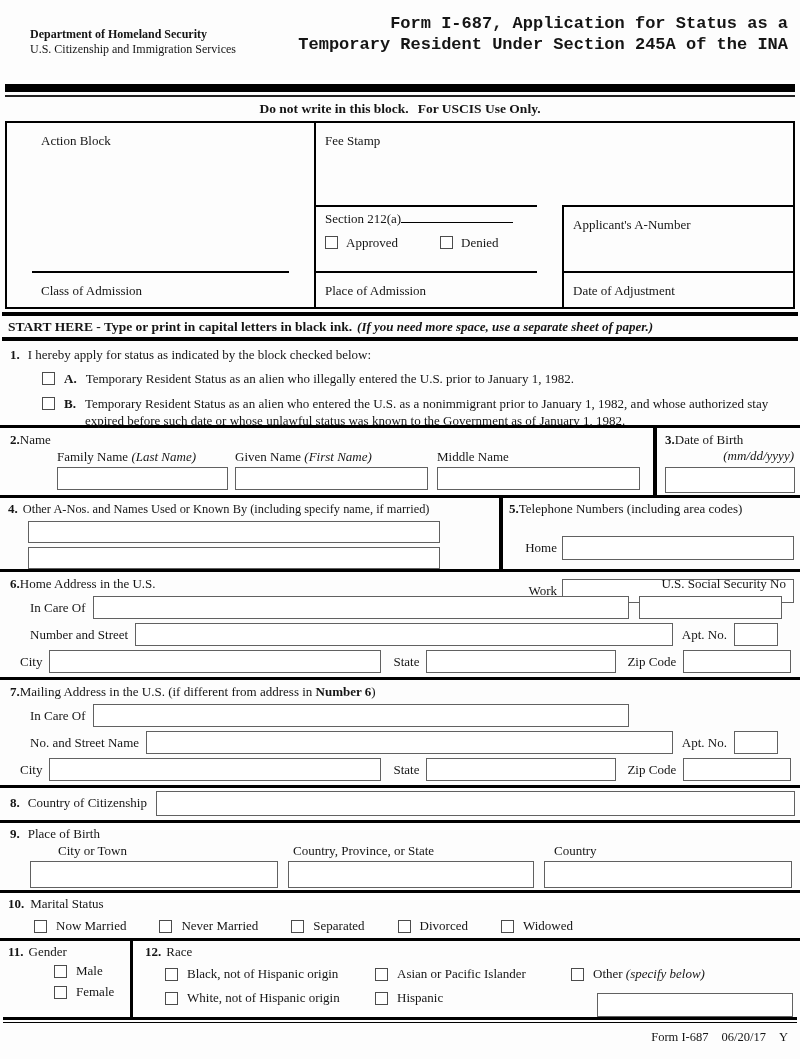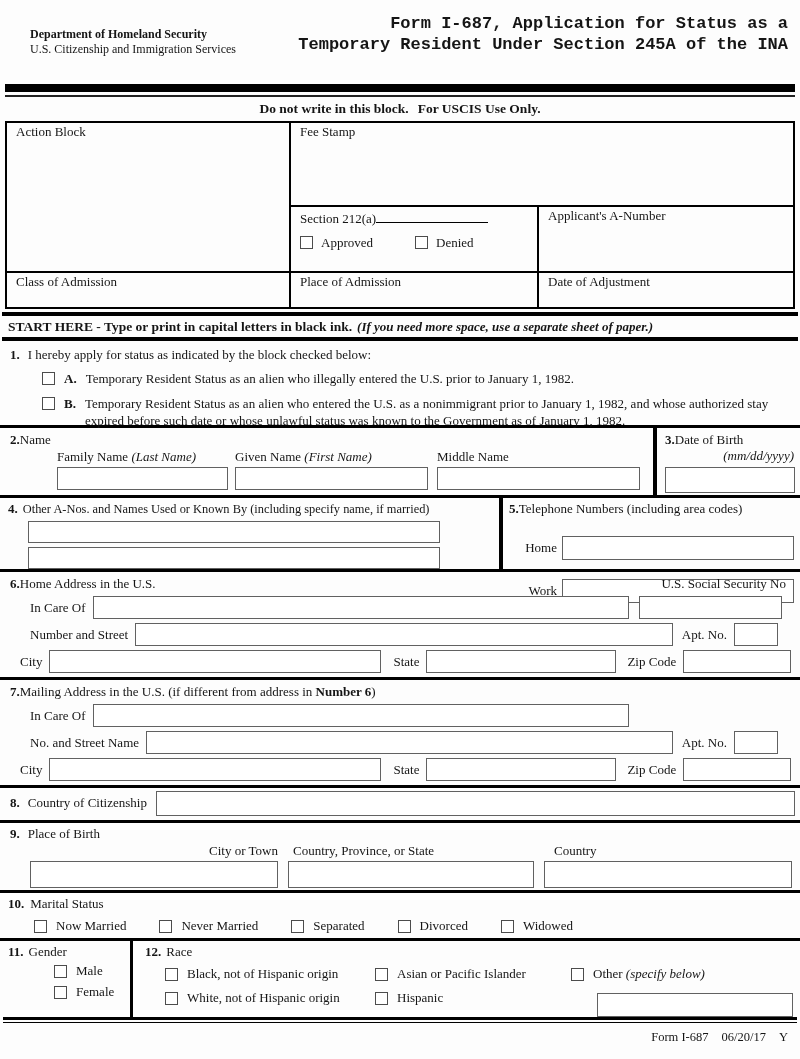--- a/index.html
+++ b/index.html
@@ -22,21 +22,21 @@
            padding-top: 2px; padding-right: 2px; font-family: Liberation Mono, monospace; }
   .rule-thick { height: 8px; background: #000; margin: 0 5px; }
   .rule-thin  { height: 2px; background: #222; margin: 3px 5px 0 5px; }
 
   
   .banner { text-align: center; font-weight: bold; font-size: 13.5px; padding: 4px 0 3px; }
   .banner .p2 { margin-left: 9px; }
   .uscis { display: grid; grid-template-columns: 282px 248px 1fr;
            grid-template-rows: 82px 66px 36px;
            border: 2px solid #000; margin: 1px 5px 0 5px; }
-  .cell { border-left: 2px solid #000; border-top: 2px solid #000; padding: 1px 9px; }
+  .cell { border-left: 2px solid #000; border-top: 2px solid #000; padding: 10px 9px; margin-left: 25px; }
   .c-action { grid-column: 1; grid-row: 1 / 3; border-left: none; border-top: none; }
   .c-fee    { grid-column: 2 / 4; grid-row: 1; border-top: none; }
   .c-waiver { grid-column: 2; grid-row: 2; padding-top: 4px; }
   .c-anum   { grid-column: 3; grid-row: 2; }
   .c-class  { grid-column: 1; grid-row: 3; border-left: none; }
   .c-place  { grid-column: 2; grid-row: 3; }
   .c-date   { grid-column: 3; grid-row: 3; }
   .waiver-line { line-height: 1.3; }
   .uline { display: inline-block; width: 112px; height: 11px; border-bottom: 1.3px solid #000; }
   .waiver-cbrow { display: flex; align-items: center; gap: 8px; margin-top: 7px; }
@@ -101,21 +101,21 @@
 
   
   .sec-8 { height: 35px; display: flex; align-items: center; padding: 0 5px 2px 10px; }
   .sec-8 .fld { flex: 1; margin-left: 9px; height: 25px; }
 
   
   .sec-9 { height: 70px; padding: 3px 8px 0 10px; }
   .q9row { display: flex; gap: 10px; margin: 1px 0 0 20px; }
   .q9g { display: flex; flex-direction: column; }
   .q9g .fld { height: 27px; margin-top: 2px; }
-  .q9g1 { width: 252px; } .q9g1 .flabel { margin-left: 28px; text-align: right; }
+  .q9g1 { width: 252px; } .q9g1 .flabel { margin-left: 28px; }
   .q9g2 { width: 250px; } .q9g2 .flabel { margin-left: 5px; }
   .q9g3 { width: 252px; } .q9g3 .flabel { margin-left: 10px; }
   .q9g .fld { width: 100%; }
 
   
   .sec-10 { height: 48px; padding: 3px 0 0 8px; }
   .cbopt { display: flex; align-items: center; gap: 9px; }
   .q10row { display: flex; gap: 33px; margin: 6px 0 0 26px; }
 
   

